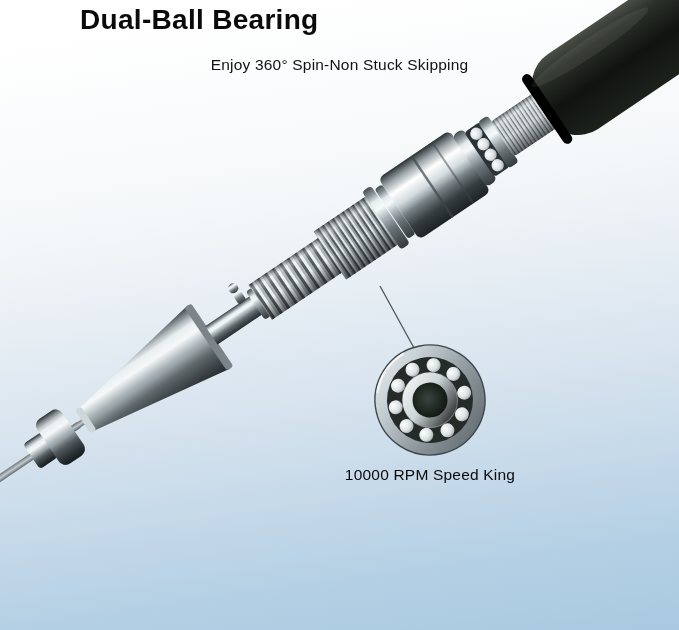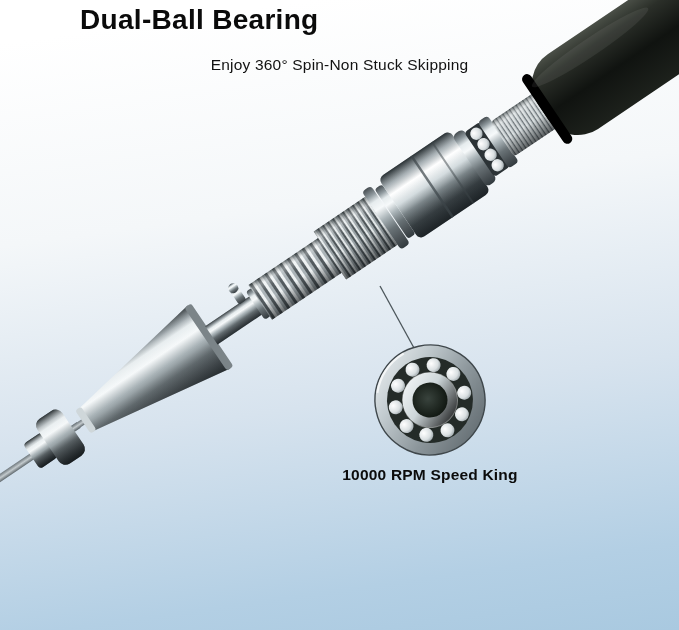--- a/index.html
+++ b/index.html
@@ -17,21 +17,21 @@
     letter-spacing:0.3px;white-space:nowrap;
   }
   .subline{
     position:absolute;left:0;top:56px;width:679px;
     text-align:center;font-size:15.5px;color:#121212;
     letter-spacing:0.2px;white-space:nowrap;
   }
   .caption{
     position:absolute;left:430px;top:466px;
     transform:translateX(-50%);
-    font-size:15.5px;font-weight:bold;color:#0b0b0b;
+    font-size:15.5px;font-weight:normal;color:#0b0b0b;
     letter-spacing:0.2px;white-space:nowrap;
   }
 </style>
 </head>
 <body>
 
 <div class="canvas">
 
   <svg class="scene" width="679" height="630" viewBox="0 0 679 630">
     <defs>

